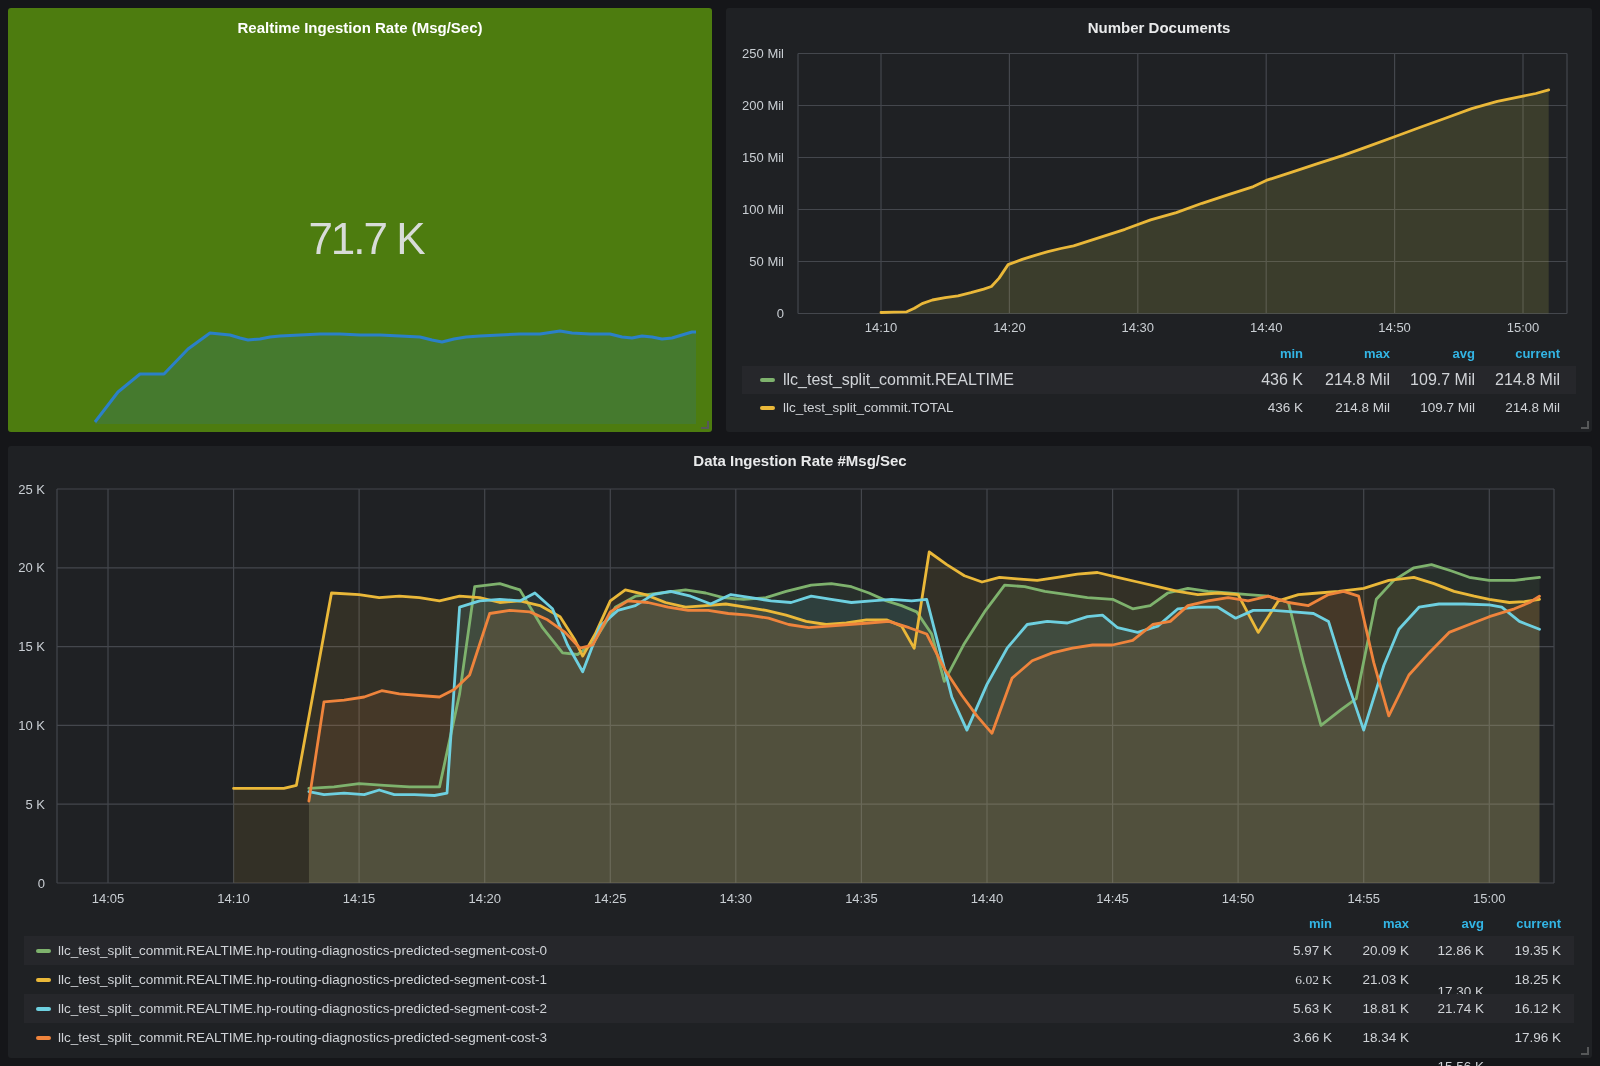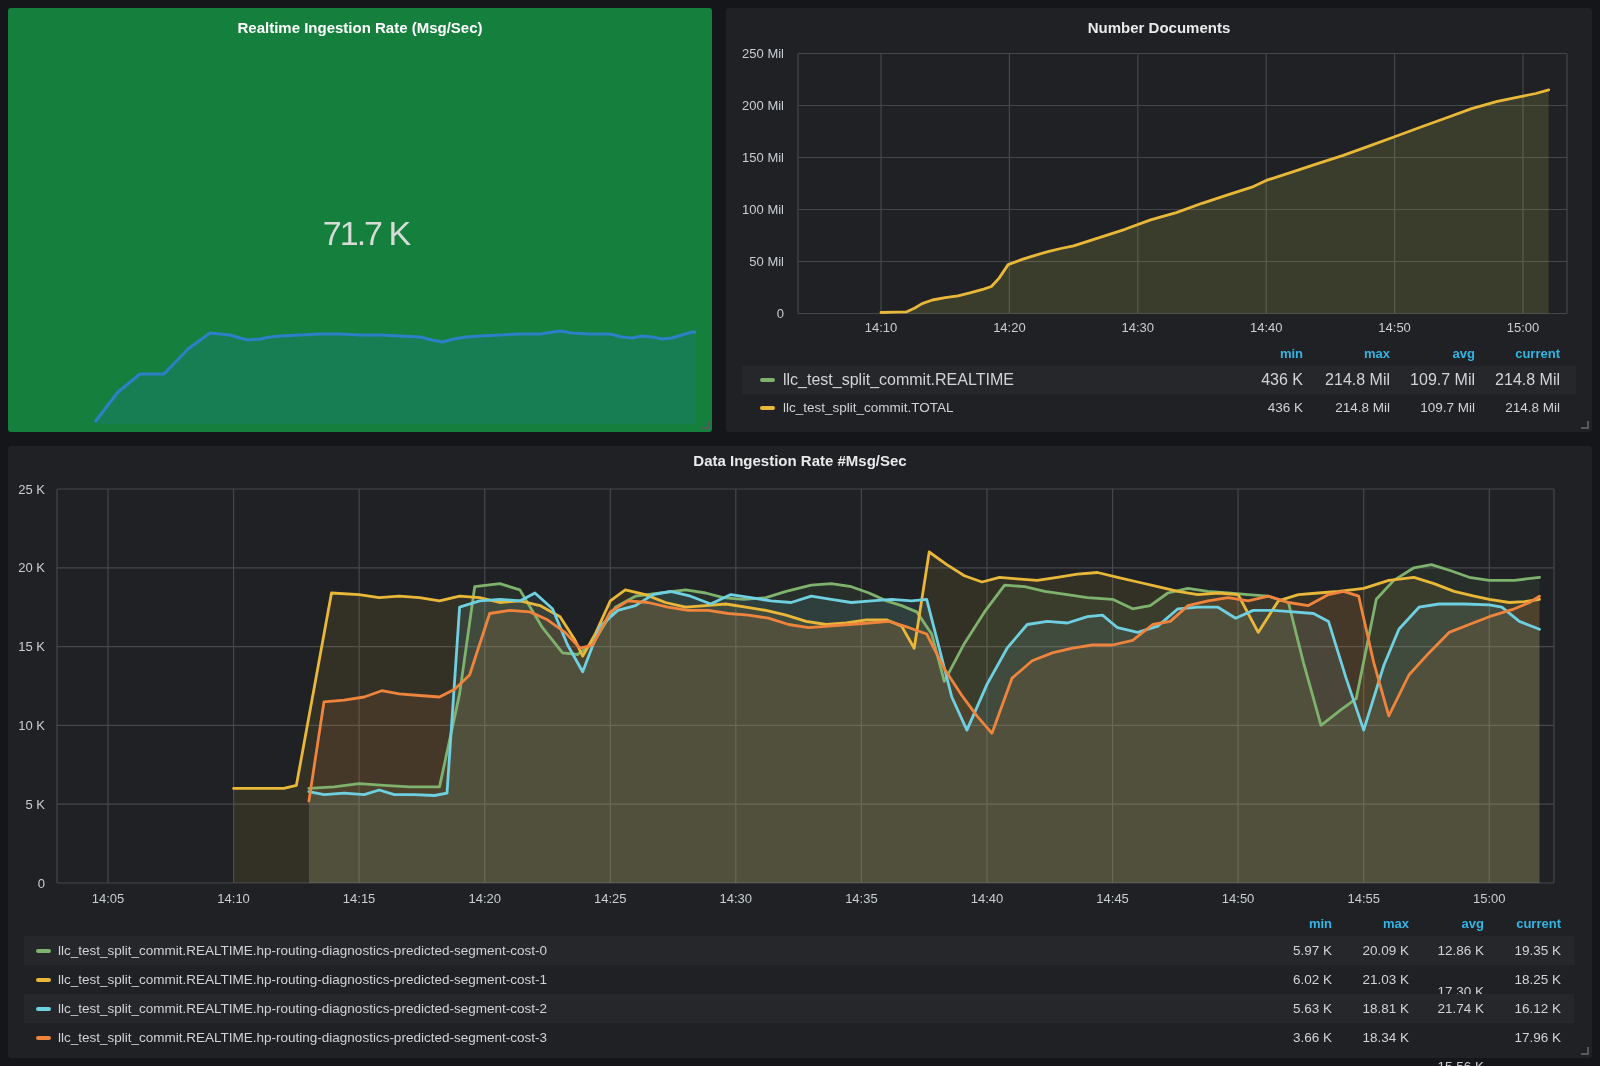--- a/index.html
+++ b/index.html
@@ -3,28 +3,28 @@
 <style>
   html,body { margin:0; padding:0; background:#151619; width:1600px; height:1066px;
                font-family:"Liberation Sans", sans-serif; overflow:hidden; }
   .panel { position:absolute; border-radius:3px; background:#1f2124; }
   .ptitle { position:absolute; left:0; right:0; top:11px; text-align:center;
              font-size:15px; font-weight:bold; color:#e9eaeb; }
   svg text { font-family:"Liberation Sans", sans-serif; }
 </style></head>
 <body>
 
-<div class="panel" style="left:8px;top:8px;width:704px;height:424px;background:#15803d;">
+<div class="panel" style="left:8px;top:8px;width:704px;height:424px;background:#4d7c0f;">
   <svg width="704" height="424" viewBox="0 0 704 424" style="position:absolute;left:0;top:0">
 <path d="M87,416 L87,414 L110,384 L132,366 L156,366 L180,341 L202,325 L212,326 L222,327 L232,330 L240,332 L252,331 L262,329 L272,328 L292,327 L312,326 L332,326 L352,327 L372,327 L392,328 L412,329 L424,332 L434,334 L446,331 L458,329 L472,328 L492,327 L512,326 L532,326 L552,323 L564,325 L582,326 L602,326 L614,329 L624,330 L634,328 L644,329 L654,331 L664,330 L674,327 L684,324 L688,324 L688,416 Z" fill="#1f76bd" fill-opacity="0.18"></path>
 <polyline points="87,414 110,384 132,366 156,366 180,341 202,325 212,326 222,327 232,330 240,332 252,331 262,329 272,328 292,327 312,326 332,326 352,327 372,327 392,328 412,329 424,332 434,334 446,331 458,329 472,328 492,327 512,326 532,326 552,323 564,325 582,326 602,326 614,329 624,330 634,328 644,329 654,331 664,330 674,327 684,324 688,324" fill="none" stroke="#2b80c8" stroke-width="3" stroke-linejoin="round"></polyline>
 </svg>
   <div class="ptitle" style="color:#ffffff;">Realtime Ingestion Rate (Msg/Sec)</div>
   <div style="position:absolute;left:0;right:0;top:206px;text-align:center;
-              font-size:34px;letter-spacing:-2px;font-weight:normal;color:#d8dcd8;padding-left:12px;">71.7 K</div>
+              font-size:44px;letter-spacing:-2px;font-weight:normal;color:#d8dcd8;padding-left:12px;">71.7 K</div>
   <div style="position:absolute;right:3px;bottom:3px;width:6px;height:6px;border-right:2px solid #565859;border-bottom:2px solid #565859;"></div>
 </div>
 
 <div class="panel" style="left:726px;top:8px;width:866px;height:424px;">
   <svg width="866" height="424" viewBox="0 0 866 424" style="position:absolute;left:0;top:0">
 <line x1="72" y1="305.5" x2="841" y2="305.5" stroke="#44474d" stroke-width="1.2"></line>
 <line x1="72" y1="253.5" x2="841" y2="253.5" stroke="#44474d" stroke-width="1.2"></line>
 <line x1="72" y1="201.5" x2="841" y2="201.5" stroke="#44474d" stroke-width="1.2"></line>
 <line x1="72" y1="149.5" x2="841" y2="149.5" stroke="#44474d" stroke-width="1.2"></line>
 <line x1="72" y1="97.5" x2="841" y2="97.5" stroke="#44474d" stroke-width="1.2"></line>
@@ -139,21 +139,21 @@
       <div style="position:absolute;left:12px;top:12.5px;width:15px;height:4px;border-radius:2px;background:#7EB26D;"></div>
       <div style="position:absolute;left:34px;top:0;height:29px;line-height:29px;">llc_test_split_commit.REALTIME.hp-routing-diagnostics-predicted-segment-cost-0</div>
       <div style="position:absolute;right:242px;top:0;height:29px;line-height:29px;">5.97 K</div>
       <div style="position:absolute;right:165px;top:0;height:29px;line-height:29px;">20.09 K</div>
       <div style="position:absolute;right:90px;top:0;height:29px;line-height:29px;">12.86 K</div>
       <div style="position:absolute;right:13px;top:0;height:29px;line-height:29px;">19.35 K</div>
     </div>
 <div style="position:absolute;left:16px;right:18px;top:519px;height:29px;font-size:13.5px;color:#d0d3d7;">
       <div style="position:absolute;left:12px;top:12.5px;width:15px;height:4px;border-radius:2px;background:#EAB839;"></div>
       <div style="position:absolute;left:34px;top:0;height:29px;line-height:29px;">llc_test_split_commit.REALTIME.hp-routing-diagnostics-predicted-segment-cost-1</div>
-      <div style="position:absolute;right:242px;top:0;height:29px;line-height:29px;">6.02 K</div>
+      <div style="position:absolute;right:242px;top:0;height:29px;line-height:29px;font-family:Liberation Serif, serif;">6.02 K</div>
       <div style="position:absolute;right:165px;top:0;height:29px;line-height:29px;">21.03 K</div>
       <div style="position:absolute;right:90px;top:12px;height:29px;line-height:29px;">17.30 K</div>
       <div style="position:absolute;right:13px;top:0;height:29px;line-height:29px;">18.25 K</div>
     </div>
 <div style="position:absolute;left:16px;right:18px;top:548px;height:29px;background:#26272b;font-size:13.5px;color:#d0d3d7;">
       <div style="position:absolute;left:12px;top:12.5px;width:15px;height:4px;border-radius:2px;background:#6ED0E0;"></div>
       <div style="position:absolute;left:34px;top:0;height:29px;line-height:29px;">llc_test_split_commit.REALTIME.hp-routing-diagnostics-predicted-segment-cost-2</div>
       <div style="position:absolute;right:242px;top:0;height:29px;line-height:29px;">5.63 K</div>
       <div style="position:absolute;right:165px;top:0;height:29px;line-height:29px;">18.81 K</div>
       <div style="position:absolute;right:90px;top:0;height:29px;line-height:29px;">21.74 K</div>

